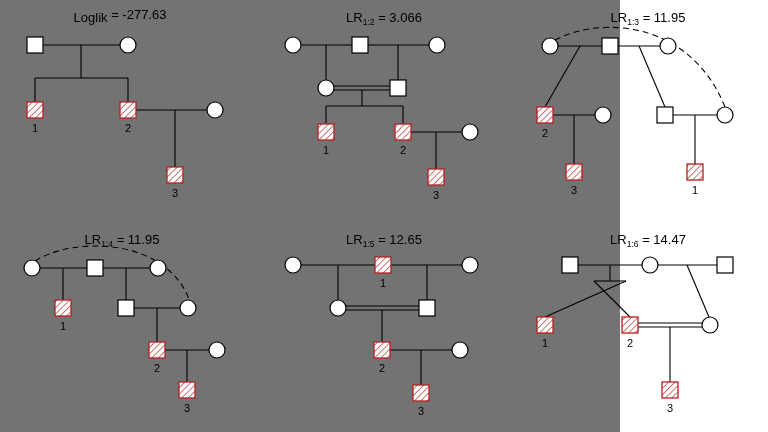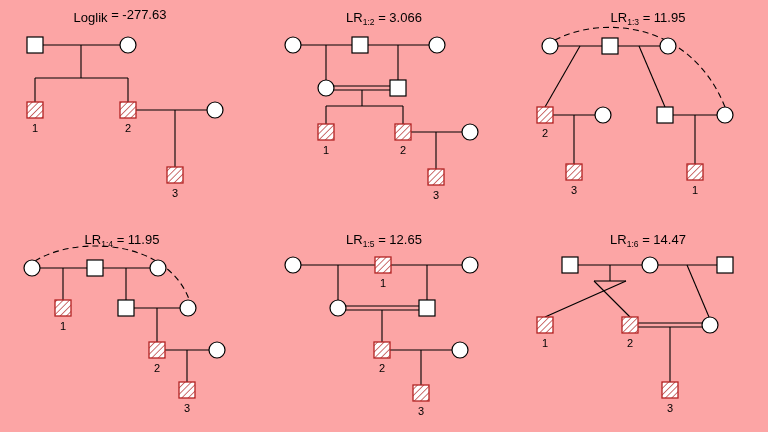--- a/index.html
+++ b/index.html
@@ -1,16 +1,16 @@
 <!DOCTYPE html>
 <html><head>
 <meta charset="utf-8">
 <style>
   html,body{margin:0;padding:0;background:#ffffff;}
-  .fig{width:768px;height:432px;background:#fca5a5;position:relative;font-family:"Liberation Sans",sans-serif;}
+  .fig{width:620px;height:432px;background:#737373;position:relative;font-family:"Liberation Sans",sans-serif;}
   svg{display:block;}
   .t{font:13px "Liberation Sans",sans-serif;fill:#000;text-anchor:middle;}
   .t .sub{font-size:8.5px;}
   .lbl{font:11px "Liberation Sans",sans-serif;fill:#000;text-anchor:middle;}
   .ln{stroke:#000;stroke-width:1.1;fill:none;}
   .dash{stroke:#000;stroke-width:1.1;fill:none;stroke-dasharray:6 4;}
   .male,.female{fill:#fff;stroke:#000;stroke-width:1.2;}
   .aff{stroke:#b22222;stroke-width:1.3;}
   .hatchline{stroke:#b22222;stroke-width:1.3;}
 </style>

